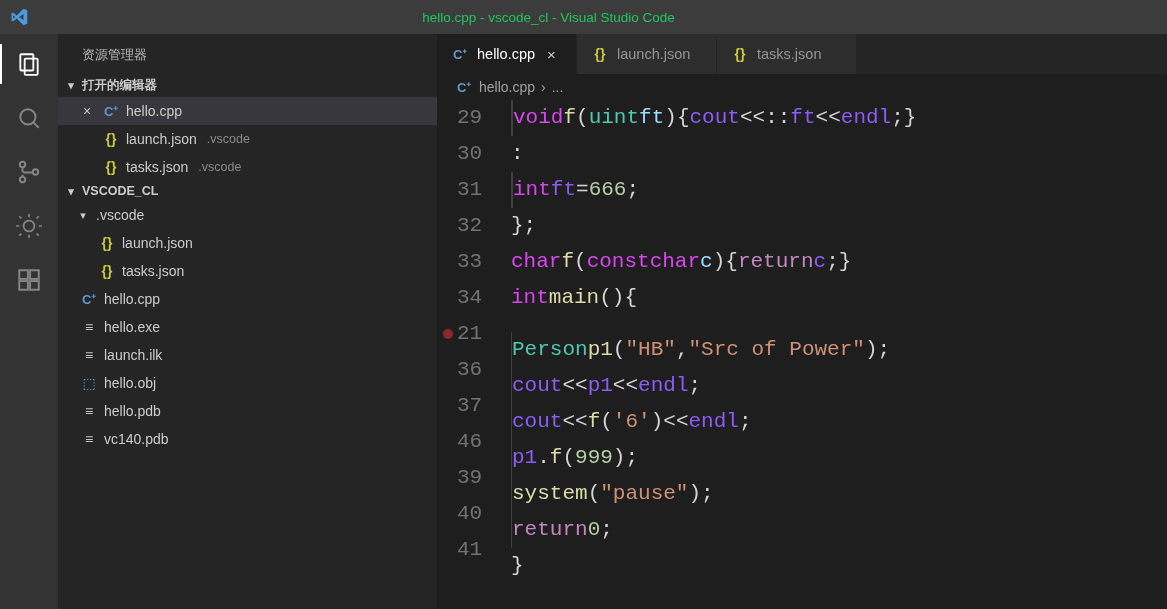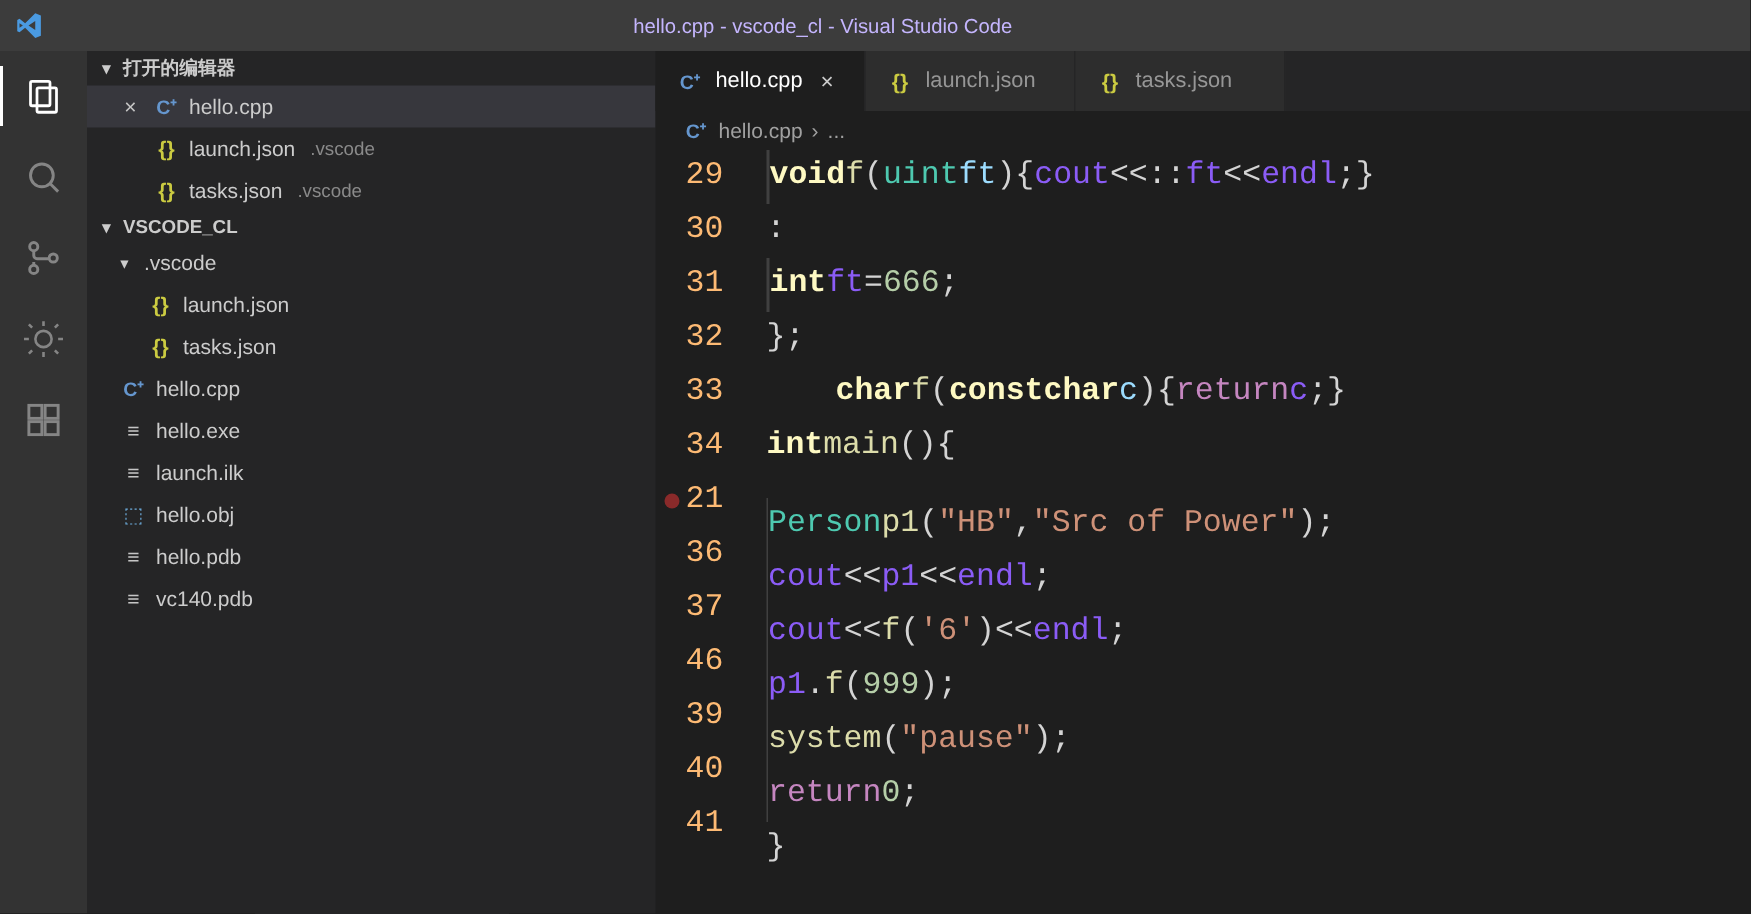--- a/index.html
+++ b/index.html
@@ -22,21 +22,21 @@
   .titlebar .vs-logo { width: 18px; height: 18px; margin-right: 6px; display:flex; align-items:center;}
   .menu-item {
     padding: 4px 8px;
     color: #ccc;
     cursor: default;
     font-size: 14px;
   }
   .title-text {
     flex: 1;
     text-align: center;
-    color: #c4b5fd;
+    color: #22c55e;
     font-size: 13.5px;
     padding-right: 100px;
   }
   .main {
     display: flex;
     height: calc(100% - 34px);
     background: #252526;
   }
   .activitybar {
     width: 58px;
@@ -126,26 +126,26 @@
   }
   .code-area {
     flex:1;
     display:flex;
     font-family: Consolas, "Courier New", monospace;
     font-size: 21px;
     line-height: 36px;
     overflow:hidden;
   }
   .gutter-bp { width: 20px; }
-  .gutter-ln { width: 48px; text-align:right; color:#fdba74; padding-right:8px;font-family:Liberation Mono, monospace;}
+  .gutter-ln { width: 48px; text-align:right; color:#737373; padding-right:8px;font-family:Liberation Mono, monospace;}
   .code-lines { flex:1; }
   .code-row { display:flex; height:36px; white-space:pre;}
   .bp-dot { width:10px; height:10px; border-radius:50%; background:#8a2a2a; margin:13px 0 0 6px;}
   
-  .kw { color:#fef9c3;font-weight:bold; }
+  .kw { color:#d946ef; }
   .fn { color:#dcdcaa; } 
   .param { color:#9cdcfe; }
   .str { color:#ce9178; }
   .num { color:#b5cea8; }
   .op  { color:#d4d4d4; }
   .txt { color:#8b5cf6; }
   .strchar { color:#ce9178; }
   .ret { color:#c586c0;}
   .cls { color:#4ec9b0;}
   .indent-guide { display:inline-block; border-left:1px solid #404040; height:100%; }
@@ -201,20 +201,21 @@
       <svg width="26" height="26" viewBox="0 0 24 24" fill="none" stroke="currentColor" stroke-width="1.8">
           <rect x="3" y="3" width="8" height="8"></rect>
           <rect x="3" y="13" width="8" height="8"></rect>
           <rect x="13" y="13" width="8" height="8"></rect>
           <rect x="13" y="3" width="8" height="8"></rect>
         </svg>
     </div>
   </div>
 
   <div class="sidebar">
+    <div class="sidebar-title">资源管理器</div>
 
     <div class="section-header">
       <span class="chev">▾</span>
       <span>打开的编辑器</span>
     </div>
     <div id="open-editors">
         <div class="tree-row active" style="padding-left: 20px;">
           <span class="close-x" style="width: 18px;">×</span>
           <span class="file-icon cpp-ico">C⁺</span>
           <span>hello.cpp</span>
@@ -328,21 +329,21 @@
           <div class="code-row">46</div>
           <div class="code-row">39</div>
           <div class="code-row">40</div>
           <div class="code-row">41</div>
         </div>
       <div class="code-lines" id="code-lines">
           <div class="code-row" style="padding-left: 6px;"><span class="indent-guide"></span>    <span class="indent-guide"></span>    <span class="kw">void</span> <span class="fn">f</span><span class="op">(</span><span class="cls">uint</span> <span class="param">ft</span><span class="op">){</span><span class="txt">cout</span><span class="op">&lt;&lt;::</span><span class="txt">ft</span><span class="op">&lt;&lt;</span><span class="txt">endl</span><span class="op">;}</span></div>
           <div class="code-row" style="padding-left: 6px;"><span class="op">:</span></div>
           <div class="code-row" style="padding-left: 6px;"><span class="indent-guide"></span>    <span class="indent-guide"></span>    <span class="kw">int</span> <span class="txt">ft</span><span class="op">=</span><span class="num">666</span><span class="op">;</span></div>
           <div class="code-row" style="padding-left: 6px;"><span class="op">};</span></div>
-          <div class="code-row" style="padding-left: 6px; margin-left: 46px;"><span class="kw">char</span> <span class="fn">f</span><span class="op">(</span><span class="kw">const</span> <span class="kw">char</span> <span class="param">c</span><span class="op">){</span><span class="ret">return</span> <span class="txt">c</span><span class="op">;}</span></div>
+          <div class="code-row" style="padding-left: 6px;"><span class="kw">char</span> <span class="fn">f</span><span class="op">(</span><span class="kw">const</span> <span class="kw">char</span> <span class="param">c</span><span class="op">){</span><span class="ret">return</span> <span class="txt">c</span><span class="op">;}</span></div>
           <div class="code-row" style="padding-left: 6px;"><span class="kw">int</span> <span class="fn">main</span><span class="op">(){</span></div>
           <div class="code-row" style="padding-left: 6px; margin-top: 16px;"><span class="indent-guide"></span>    <span class="cls">Person</span> <span class="fn">p1</span><span class="op">(</span><span class="str">"HB"</span><span class="op">,</span><span class="str">"Src of Power"</span><span class="op">);</span></div>
           <div class="code-row" style="padding-left: 6px;"><span class="indent-guide"></span>    <span class="txt">cout</span><span class="op">&lt;&lt;</span><span class="txt">p1</span><span class="op">&lt;&lt;</span><span class="txt">endl</span><span class="op">;</span></div>
           <div class="code-row" style="padding-left: 6px;"><span class="indent-guide"></span>    <span class="txt">cout</span><span class="op">&lt;&lt;</span><span class="fn">f</span><span class="op">(</span><span class="strchar">'6'</span><span class="op">)&lt;&lt;</span><span class="txt">endl</span><span class="op">;</span></div>
           <div class="code-row" style="padding-left: 6px;"><span class="indent-guide"></span>    <span class="txt">p1</span><span class="op">.</span><span class="fn">f</span><span class="op">(</span><span class="num">999</span><span class="op">);</span></div>
           <div class="code-row" style="padding-left: 6px;"><span class="indent-guide"></span>    <span class="fn">system</span><span class="op">(</span><span class="str">"pause"</span><span class="op">);</span></div>
           <div class="code-row" style="padding-left: 6px;"><span class="indent-guide"></span>    <span class="ret">return</span> <span class="num">0</span><span class="op">;</span></div>
           <div class="code-row" style="padding-left: 6px;"><span class="op">}</span></div>
         </div>
     </div>

